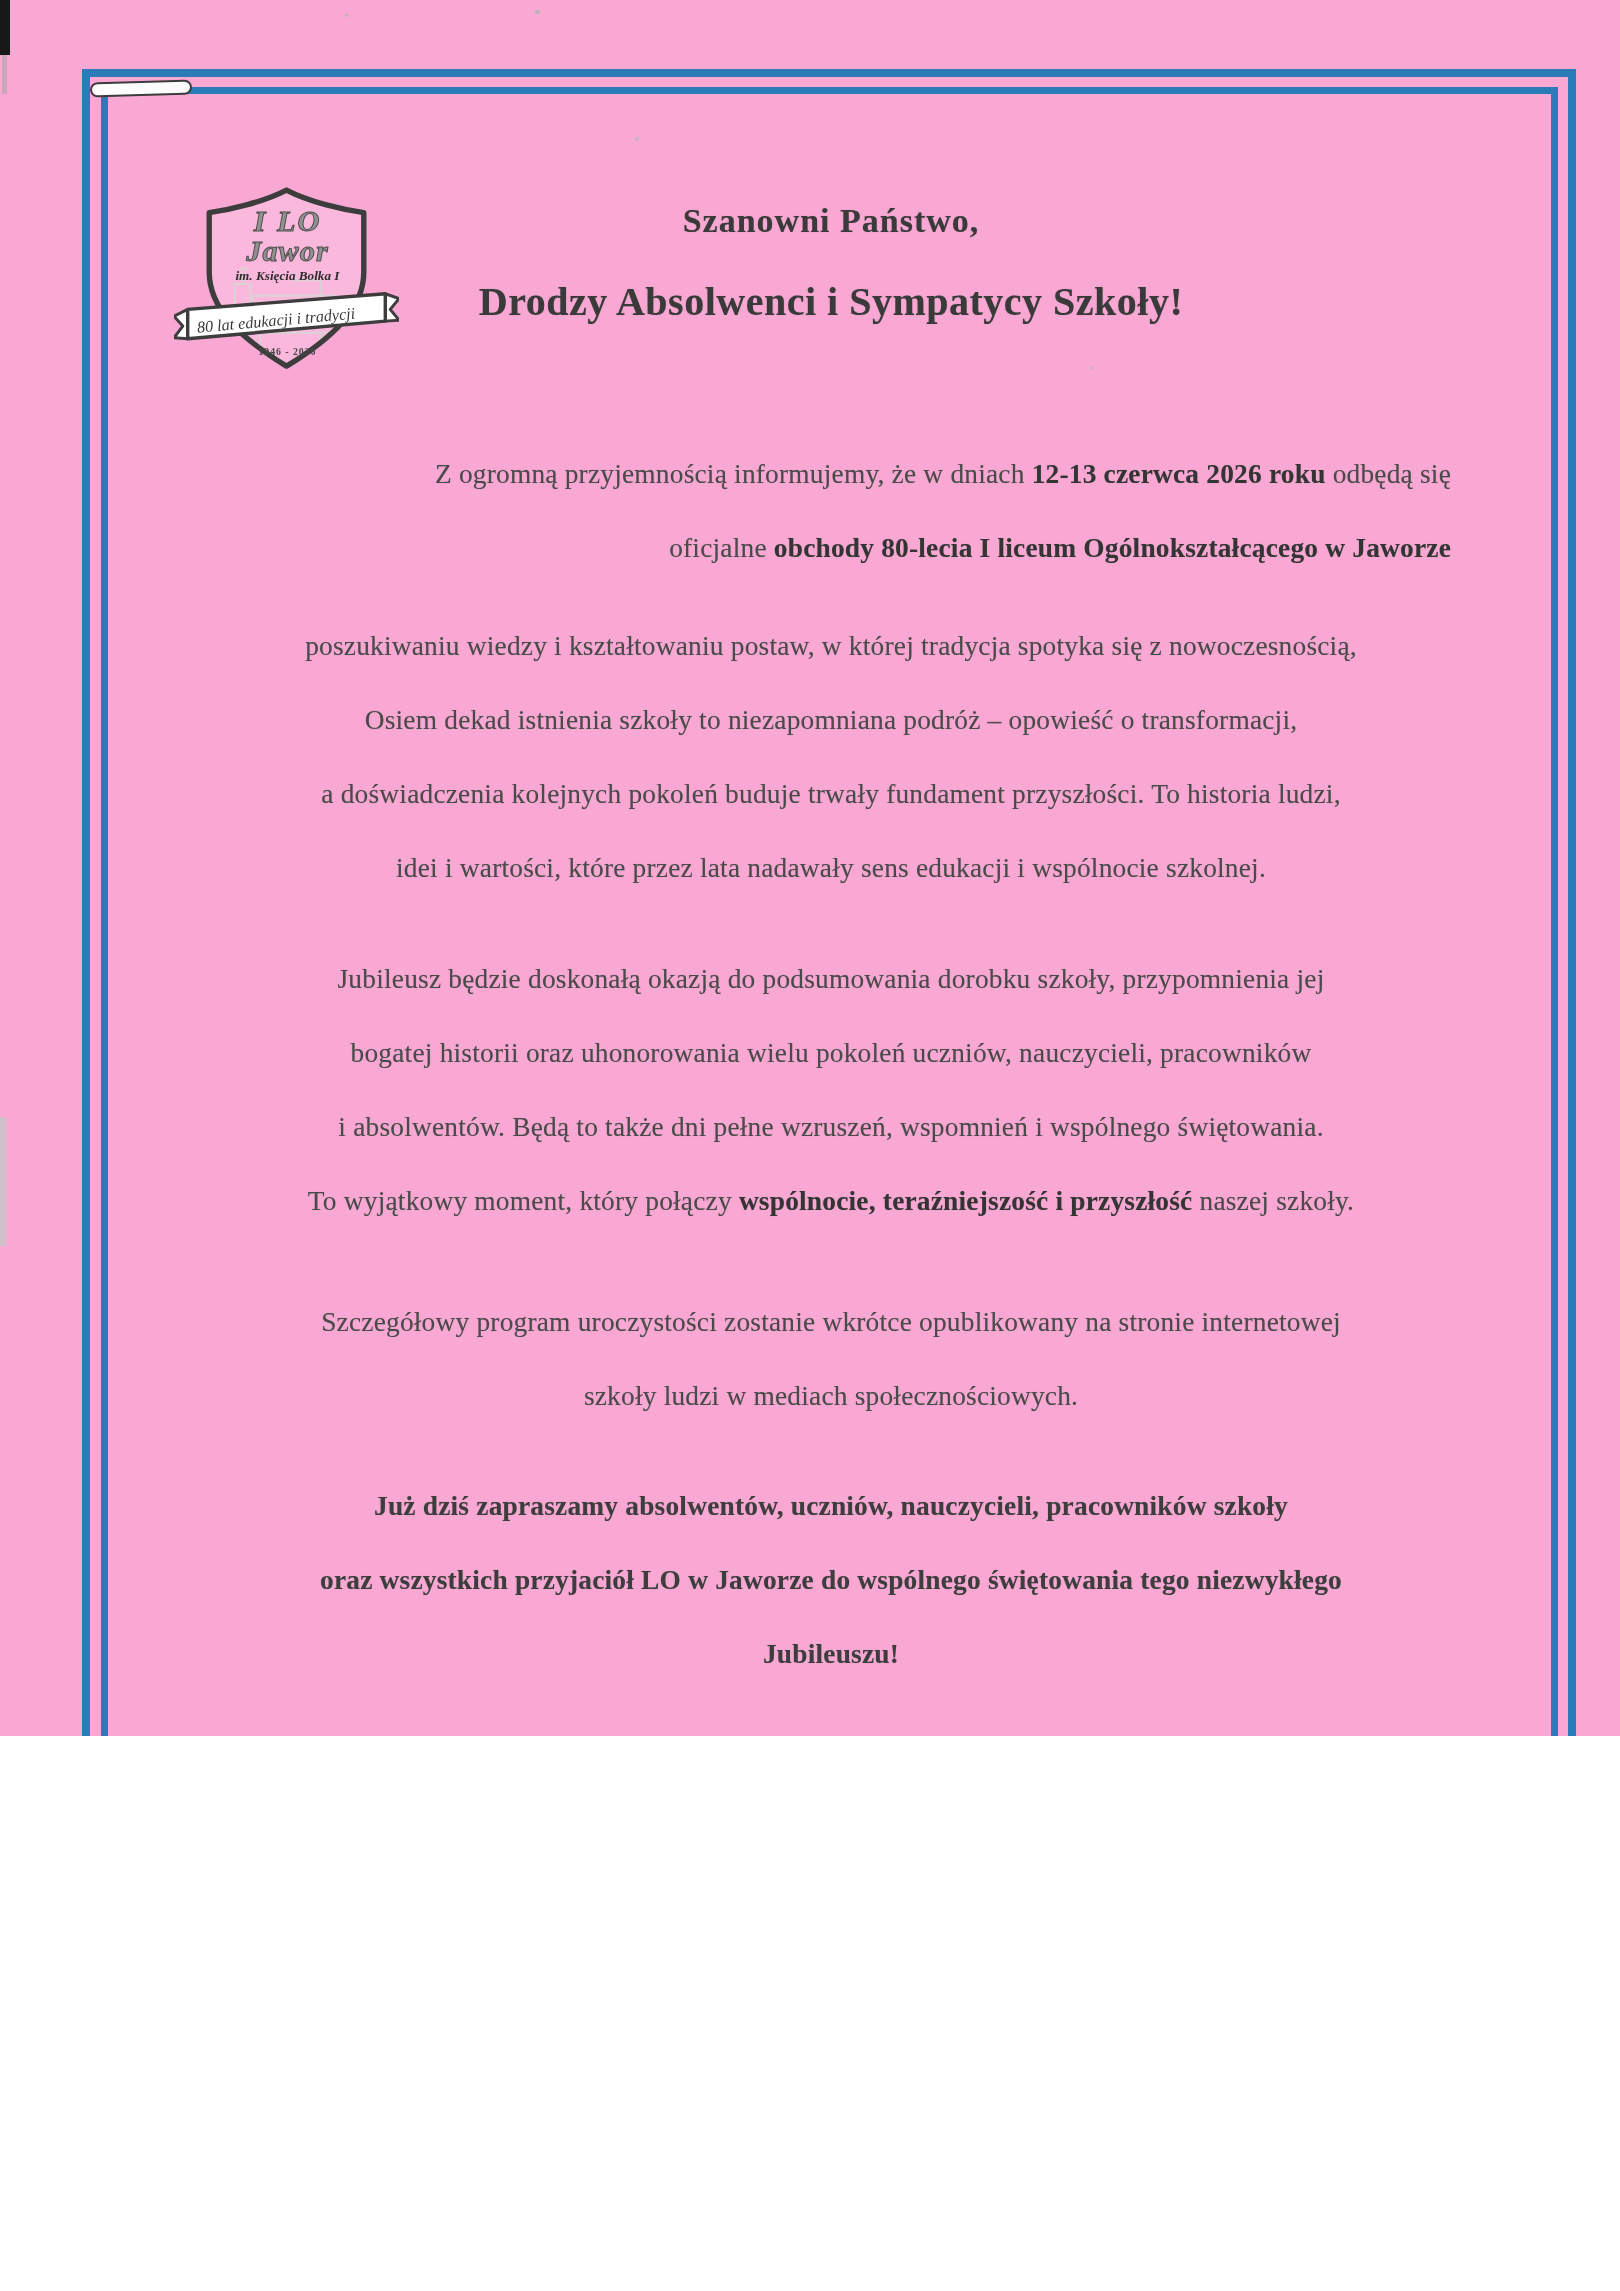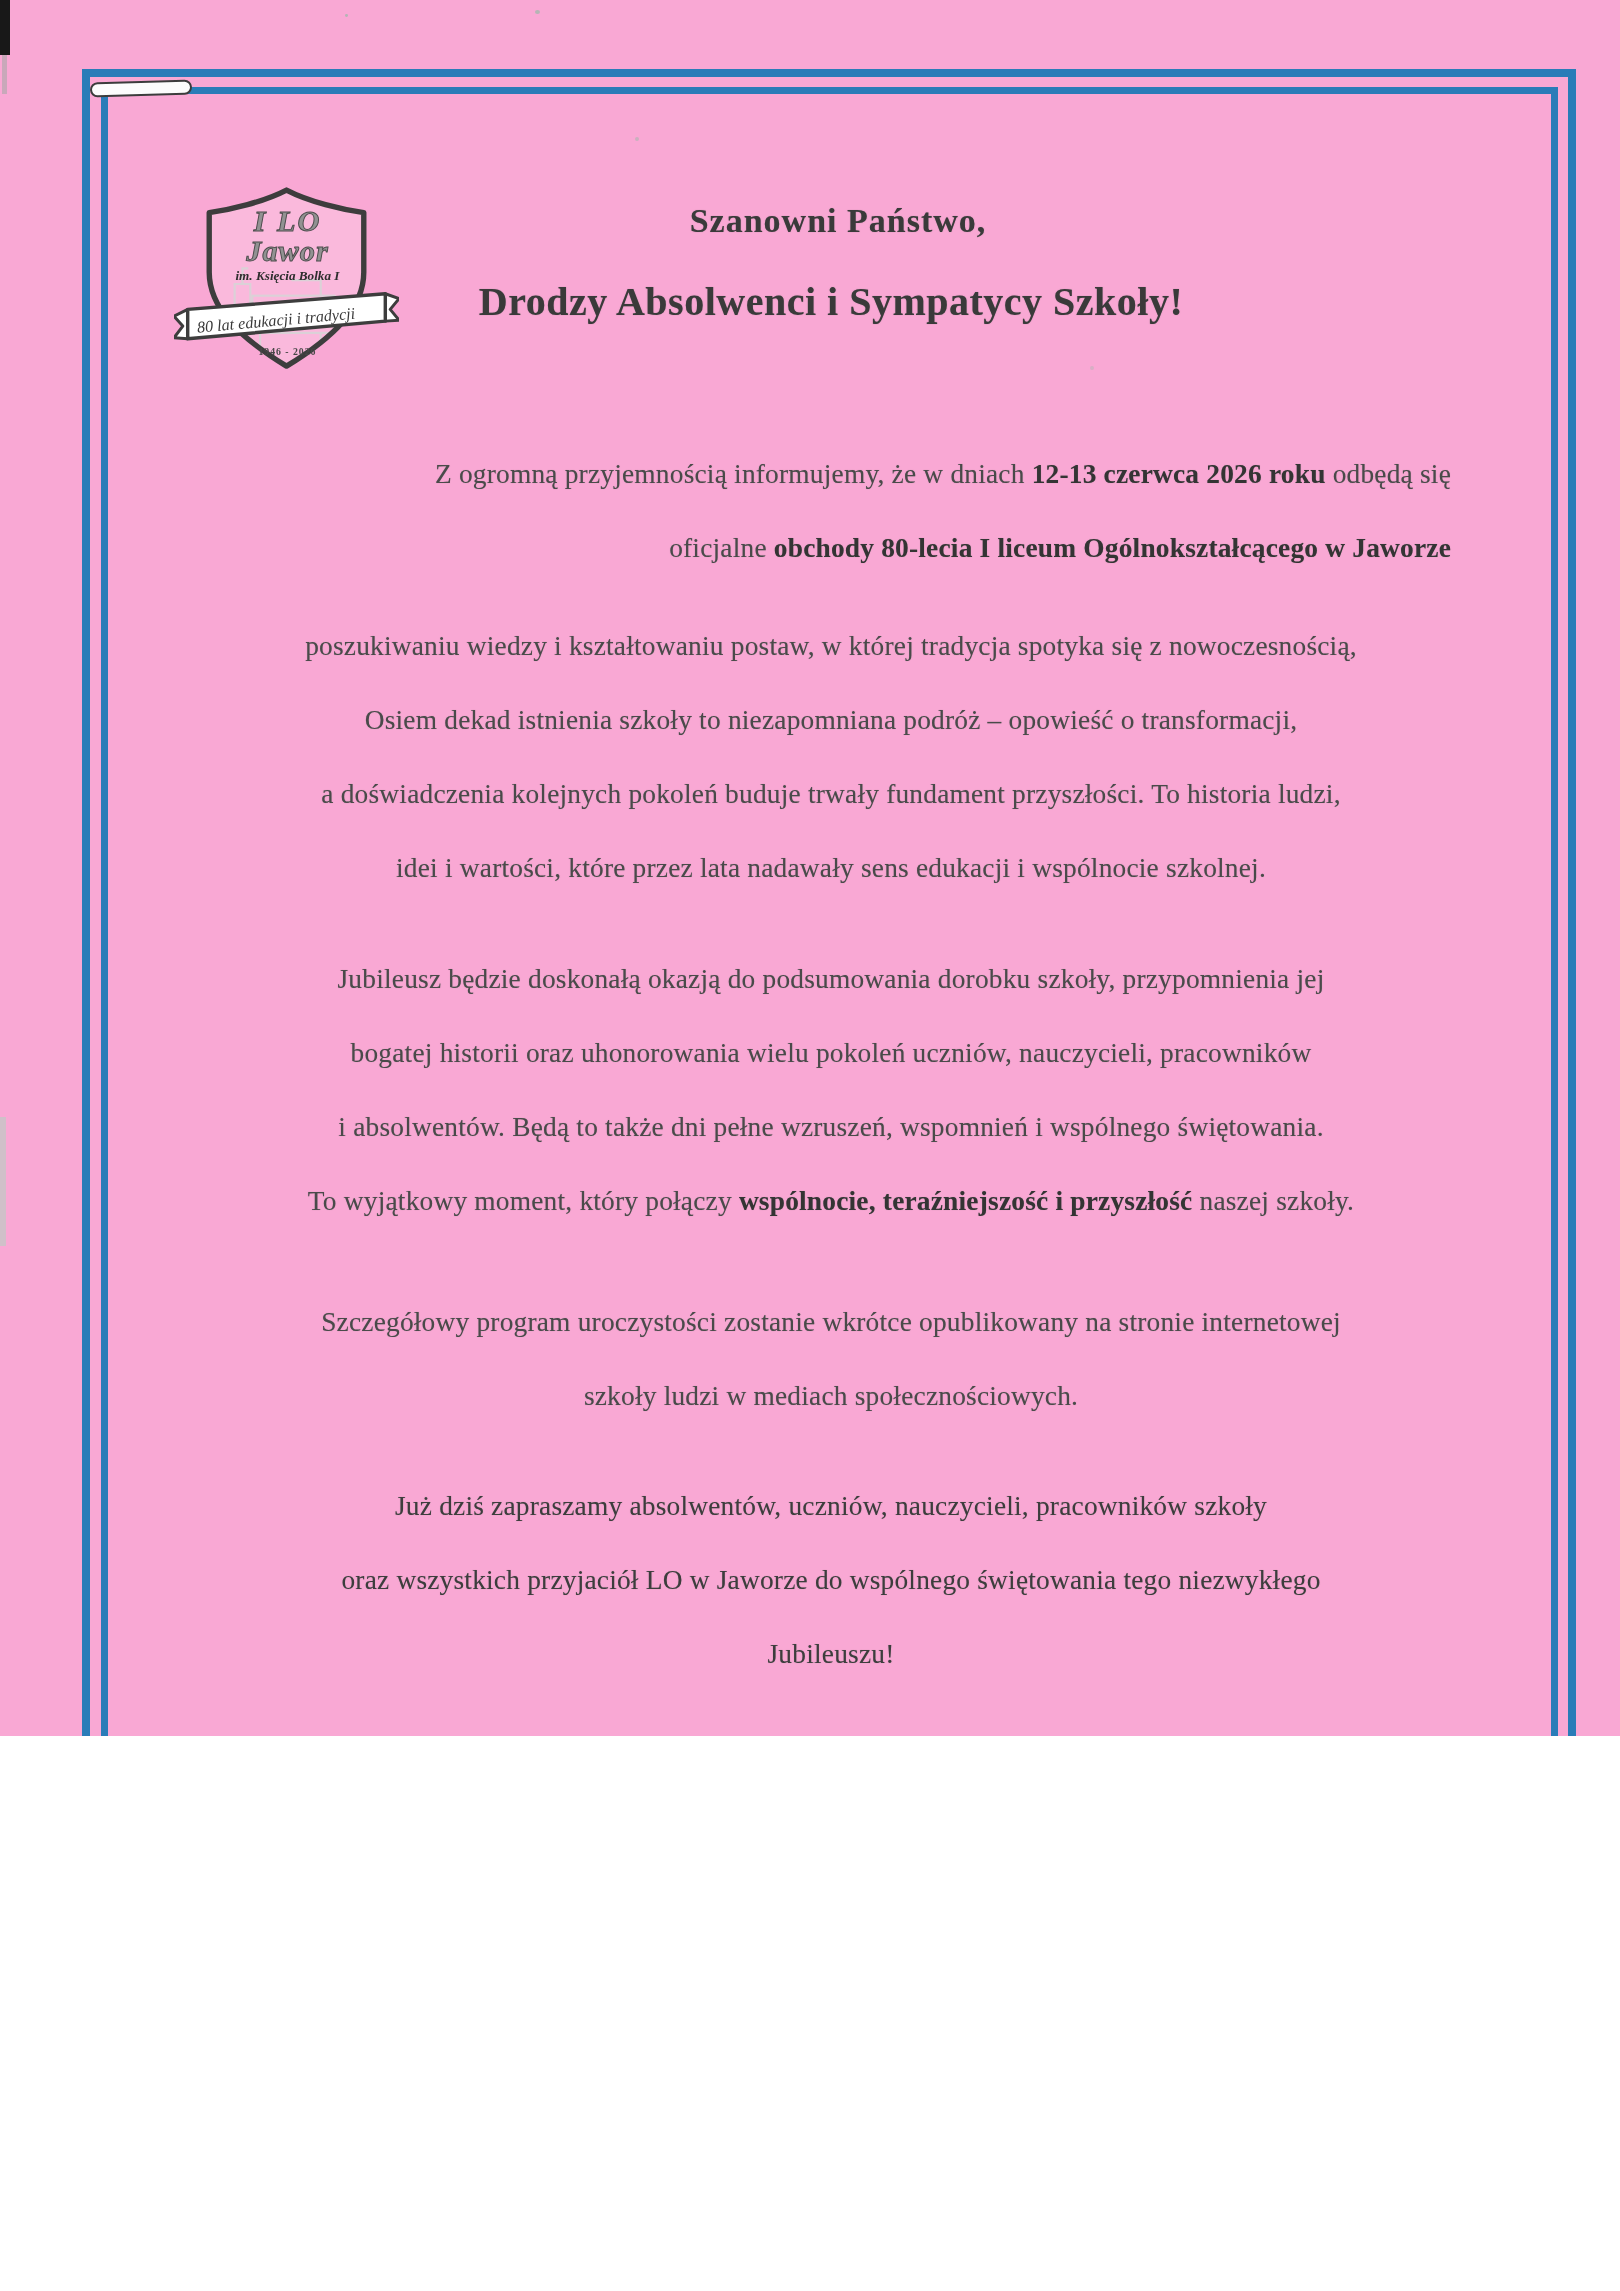--- a/index.html
+++ b/index.html
@@ -13,28 +13,28 @@
   .frame{ position:absolute; box-sizing:border-box; border-style:solid; border-color:var(--blue); }
   .frame.outer{ left:82px; top:69px; width:1494px; height:2161px; border-width:8.8px; }
   .frame.inner{ left:101px; top:87px; width:1457px; height:2124px; border-width:7.8px; }
 
   
   .txt{ color:var(--ink); text-shadow:0 0 1px rgba(110,110,110,.45); }
   strong{ color:var(--ink-bold); font-weight:bold; }
 
   .salutation{ position:absolute; left:211px; width:1240px; text-align:center;
     font-weight:bold; color:#3a3a3a; text-shadow:0 0 1px rgba(90,90,90,.5); }
-  .salutation.s1{ top:202px; font-size:34px; letter-spacing:1px;padding-left:7px; }
+  .salutation.s1{ top:202px; font-size:34px; letter-spacing:1px; }
   .salutation.s2{ top:278px; font-size:40px; letter-spacing:0.5px; }
 
   .para{ position:absolute; left:211px; width:1240px; line-height:74px; font-size:27.4px; letter-spacing:0.2px; }
   .para .line{ white-space:nowrap; height:74px; }
   .para.left{ text-align:right; }
   .para.center{ text-align:center; }
-  .para.bold{ font-weight:normal; color:#3d3d3d; }
+  .para.bold{ font-weight:bold; color:#3d3d3d; }
 
   .closing{ position:absolute; left:211px; width:1240px; top:1858px; text-align:center;
     font-size:44px; font-weight:bold; color:#363636; text-shadow:0 0 1px rgba(90,90,90,.5); }
 
   .logo{ position:absolute; left:174px; top:182px; width:225px; height:201px; }
 
   
   .artifact{ position:absolute; }
   .a-topleft{ left:0; top:0; width:9.8px; height:55px; background:#181818; }
   .a-topleft2{ left:2px; top:55px; width:4.9px; height:39px; background:#a9a9a9; opacity:.6; }

